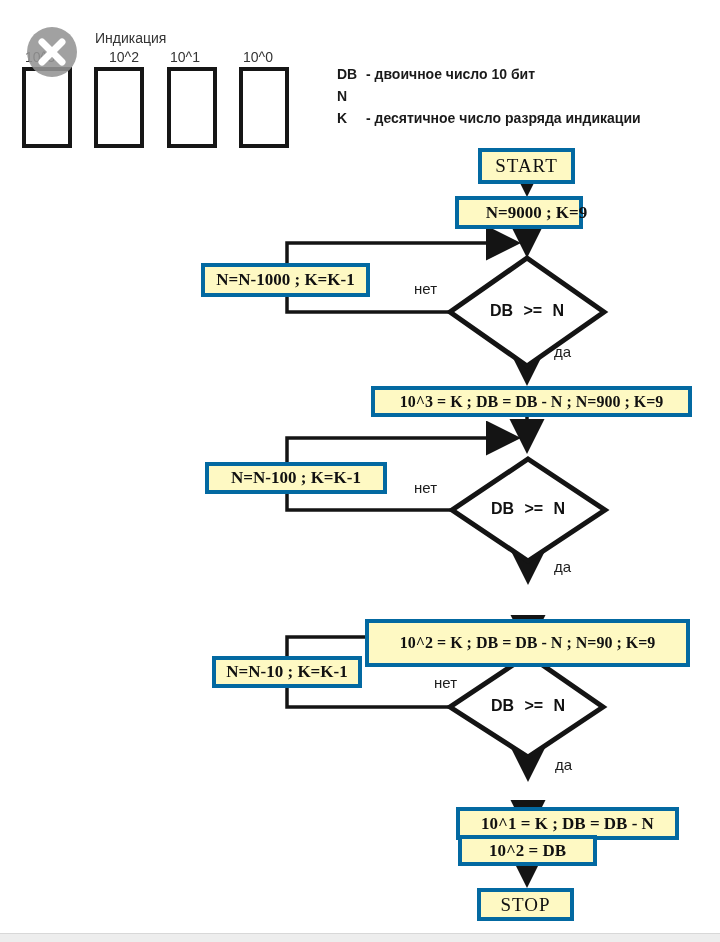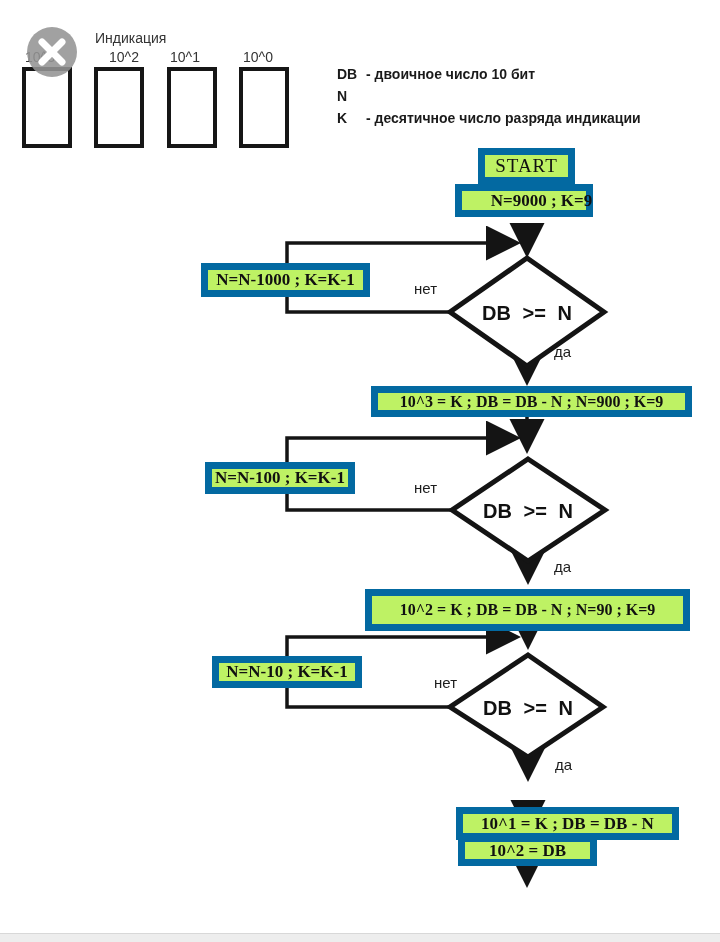--- a/index.html
+++ b/index.html
@@ -14,27 +14,27 @@
   .digit-label{top:49px;width:52px;font-size:14px;color:#333;z-index:2;}
   .ind-rect{top:67px;width:42px;height:73px;border:4px solid #161616;background:#fff;z-index:2;}
   
   .close-btn{left:27px;top:27px;width:50px;height:50px;border-radius:50%;
     background:rgba(148,148,148,0.88);z-index:6;cursor:pointer;}
   
   .legend{left:337px;top:63px;z-index:2;font-weight:bold;font-size:14px;line-height:22px;}
   .legend-row{display:flex;}
   .legend-term{width:29px;flex:none;}
   
-  .node{z-index:3;border:7px solid #0369a1;background:#bef264;display:flex;
+  .node{z-index:3;border:4px solid #0369a1;background:#fef9c3;display:flex;
     align-items:center;justify-content:center;box-sizing:border-box;
     font-family:"Liberation Serif",serif;font-weight:bold;font-size:17px;color:#111;
     white-space:nowrap;}
   .terminal{font-weight:normal;font-size:19px;letter-spacing:1px;}
   .proc-long{font-size:16px;}
-  .diamond-label{z-index:3;font-weight:bold;font-size:20px;word-spacing:6px;
+  .diamond-label{z-index:3;font-weight:bold;font-size:16px;word-spacing:6px;
     text-align:center;color:#111;}
   .branch-label{z-index:3;font-size:15px;color:#1c1c1c;}
   .no-label{width:42px;text-align:right;}
   
   .footer{left:0;top:933px;width:720px;height:9px;background:#ededed;
     border-top:1px solid #d8d8d8;z-index:2;}
 </style>
 </head>
 <body>
 
@@ -107,36 +107,37 @@
       <span class="legend-term">N</span>
     </div>
     <div class="legend-row">
       <span class="legend-term">K</span>
       <span>- десятичное число разряда индикации</span>
     </div>
   </div>
 
   <div class="abs node terminal" style="left:478px;top:148px;width:97px;height:36px;">START</div>
 
-  <div class="abs node" style="left:455px;top:184px;width:138px;height:33px;padding-left:35px;">N=9000 ; K=9</div>
+  <div class="abs node" style="left:455px;top:196px;width:128px;height:33px;padding-left:35px;">N=9000 ; K=9</div>
 
   <div class="abs node" style="left:201px;top:263px;width:169px;height:34px;">N=N-1000 ; K=K-1</div>
 
   <div class="abs node proc-long" style="left:371px;top:386px;width:321px;height:31px;">10^3 = K ; DB = DB - N ; N=900 ; K=9</div>
 
-  <div class="abs node" style="left:205px;top:462px;width:150px;height:32px;">N=N-100 ; K=K-1</div>
+  <div class="abs node" style="left:205px;top:462px;width:182px;height:32px;">N=N-100 ; K=K-1</div>
 
-  <div class="abs node proc-long" style="left:365px;top:589px;width:325px;height:42px;">10^2 = K ; DB = DB - N ; N=90 ; K=9</div>
+  <div class="abs node proc-long" style="left:365px;top:619px;width:325px;height:48px;">10^2 = K ; DB = DB - N ; N=90 ; K=9</div>
 
   <div class="abs node" style="left:212px;top:656px;width:150px;height:32px;">N=N-10 ; K=K-1</div>
 
   <div class="abs node" style="left:428px;top:807px;width:223px;height:33px;margin-left:28px;">10^1 = K ; DB = DB - N</div>
 
   <div class="abs node" style="left:458px;top:835px;width:139px;height:31px;">10^2 = DB</div>
 
+  <div class="abs node terminal" style="left:477px;top:888px;width:97px;height:33px;">STOP</div>
 
   <div class="abs diamond-label" style="left:467px;top:302px;width:120px;">DB &gt;= N</div>
   <div class="abs diamond-label" style="left:468px;top:500px;width:120px;">DB &gt;= N</div>
   <div class="abs diamond-label" style="left:468px;top:697px;width:120px;">DB &gt;= N</div>
 
   <div class="abs branch-label no-label" style="left:395px;top:280px;">нет</div>
   <div class="abs branch-label" style="left:554px;top:343px;">да</div>
 
   <div class="abs branch-label no-label" style="left:395px;top:479px;">нет</div>
   <div class="abs branch-label" style="left:554px;top:558px;">да</div>

